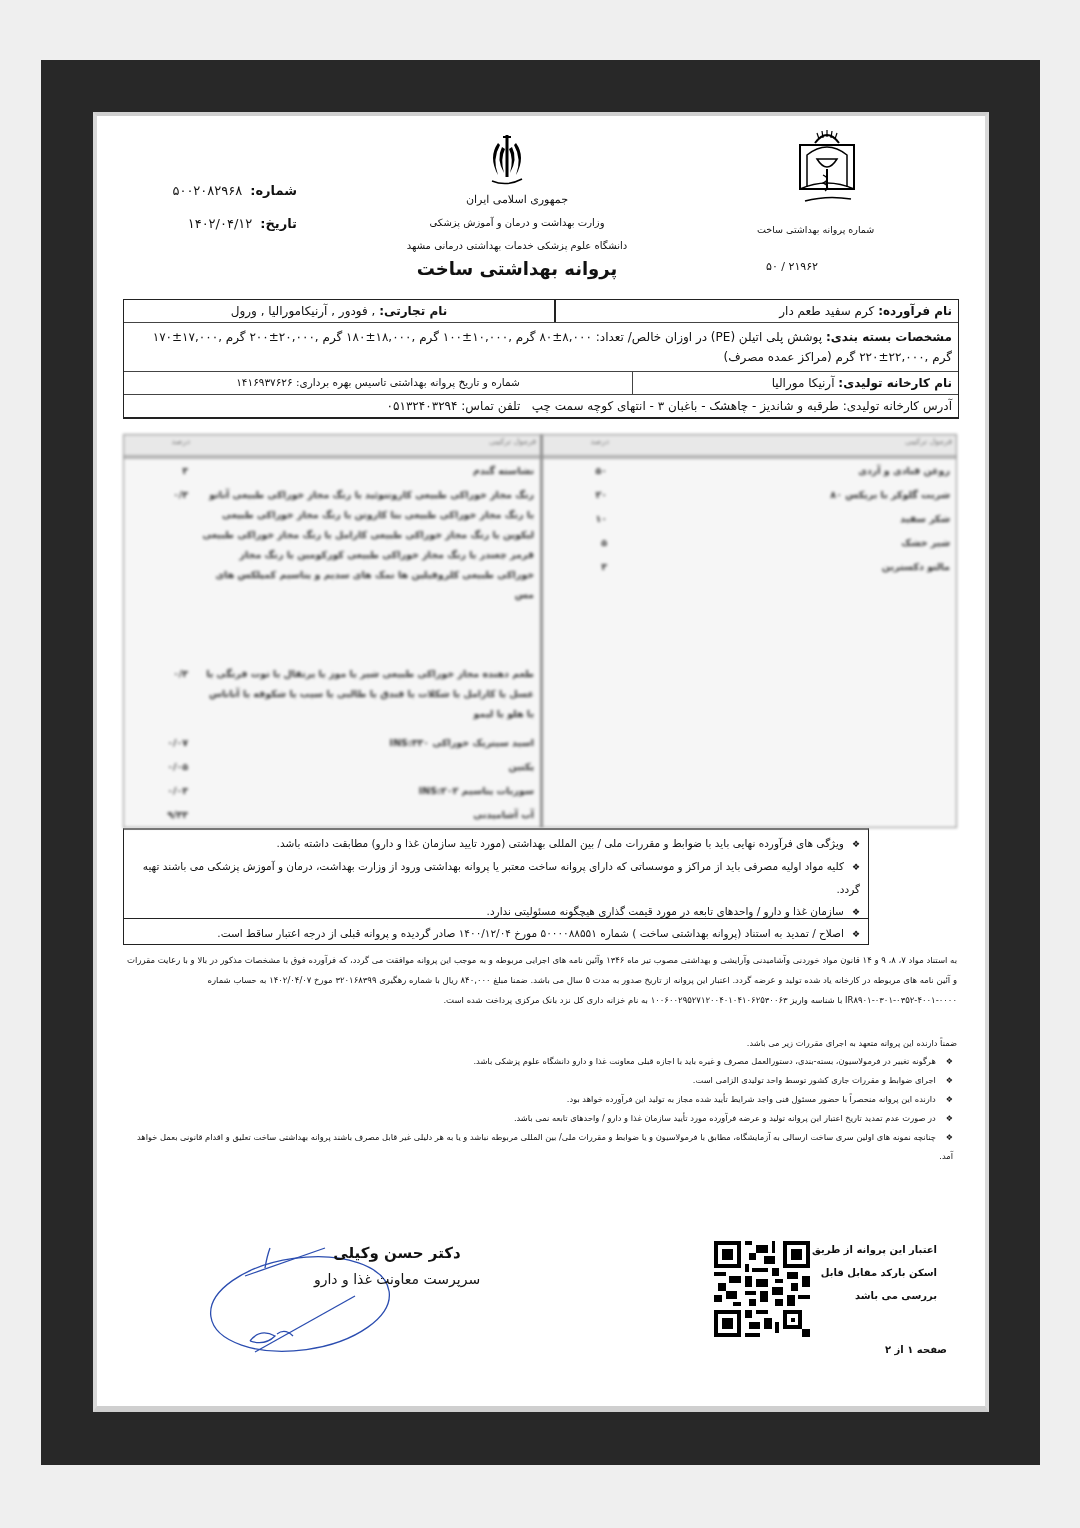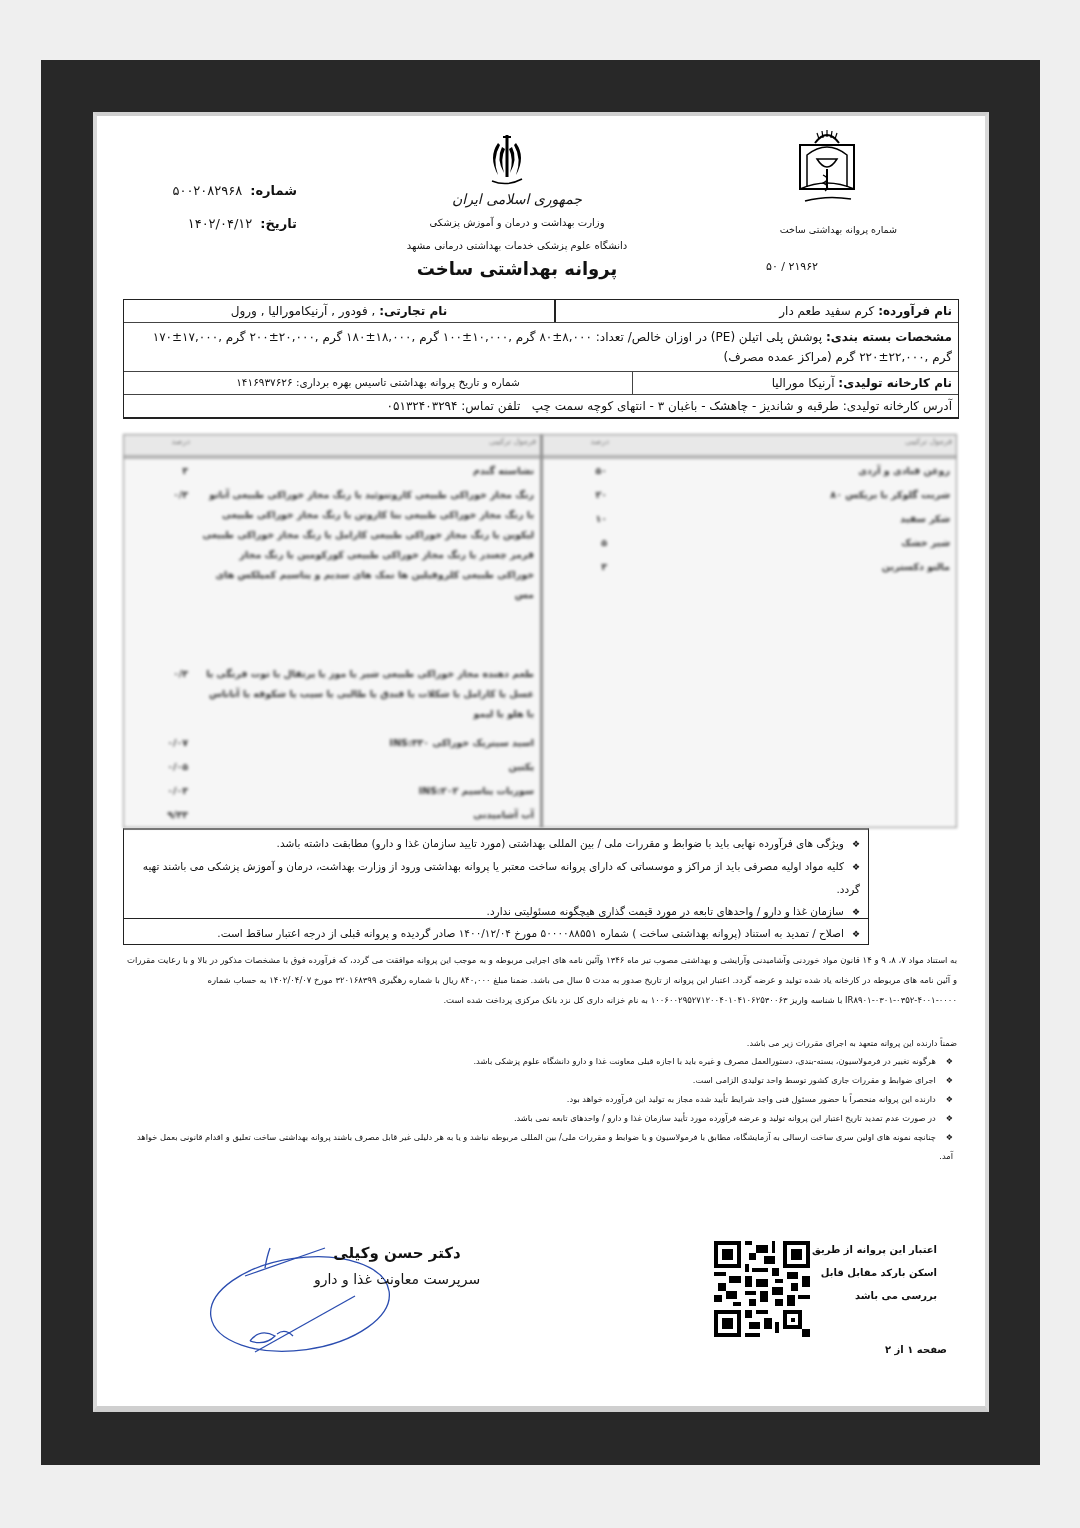--- a/index.html
+++ b/index.html
@@ -8,24 +8,24 @@
   .paper{position:absolute;left:93px;top:112px;width:896px;height:1300px;background:#fff;border-top:4px solid #cfcfcf;border-left:4px solid #d9d9d9;border-right:4px solid #d9d9d9;border-bottom:6px solid #cfcfcf;box-sizing:border-box;}
   .rtl{direction:rtl;}
   .abs{position:absolute;}
 
   
   .hdr-left{left:60px;top:58px;font-size:13px;line-height:33px;direction:rtl;text-align:right;width:140px;}
   .hdr-left .row{display:flex;gap:8px;justify-content:flex-start;}
   .hdr-left .lbl{font-weight:bold;}
   .emblem{left:385px;top:15px;width:50px;height:58px;}
   .hdr-center{left:250px;top:72px;width:340px;text-align:center;font-size:10px;line-height:23px;}
-  .hdr-center .small-cap{font-family:"DejaVu Serif",serif;font-style:italic;font-size:14px;}
+  .hdr-center .small-cap{font-family:"DejaVu Serif",serif;font-size:11px;}
   .title{left:250px;top:142px;width:340px;text-align:center;font-weight:bold;font-size:18px;}
   .uni-logo{left:700px;top:13px;width:60px;height:80px;}
-  .uni-caption{left:660px;top:108px;width:140px;text-align:right;font-size:9.5px;}
+  .uni-caption{left:660px;top:108px;width:140px;text-align:left;font-size:9.5px;}
   .permit-no{left:640px;top:144px;width:110px;text-align:center;font-size:11px;letter-spacing:2px;}
 
   
   .info{left:26px;top:183px;width:834px;border:1px solid #222;border-bottom:2px solid #222;font-size:12px;direction:rtl;}
   .info .r{display:flex;border-bottom:1px solid #444;}
   .info .r:last-child{border-bottom:none;}
   .info .c{padding:4px 6px;box-sizing:border-box;}
   .info .c + .c{border-right:1px solid #444;text-align:center;}
   .info b{font-weight:bold;}
 

